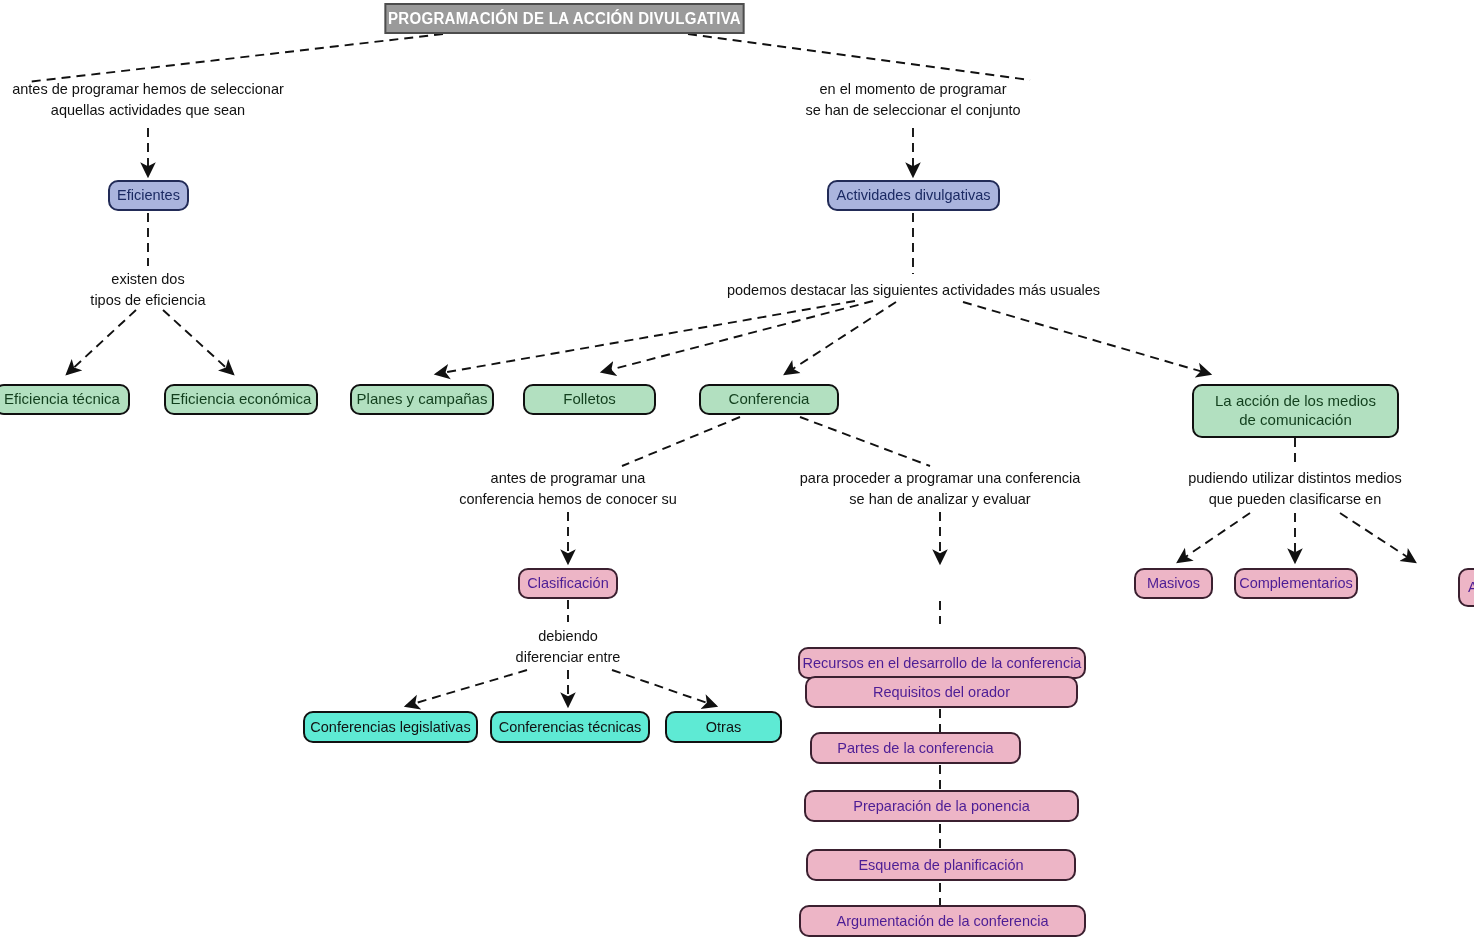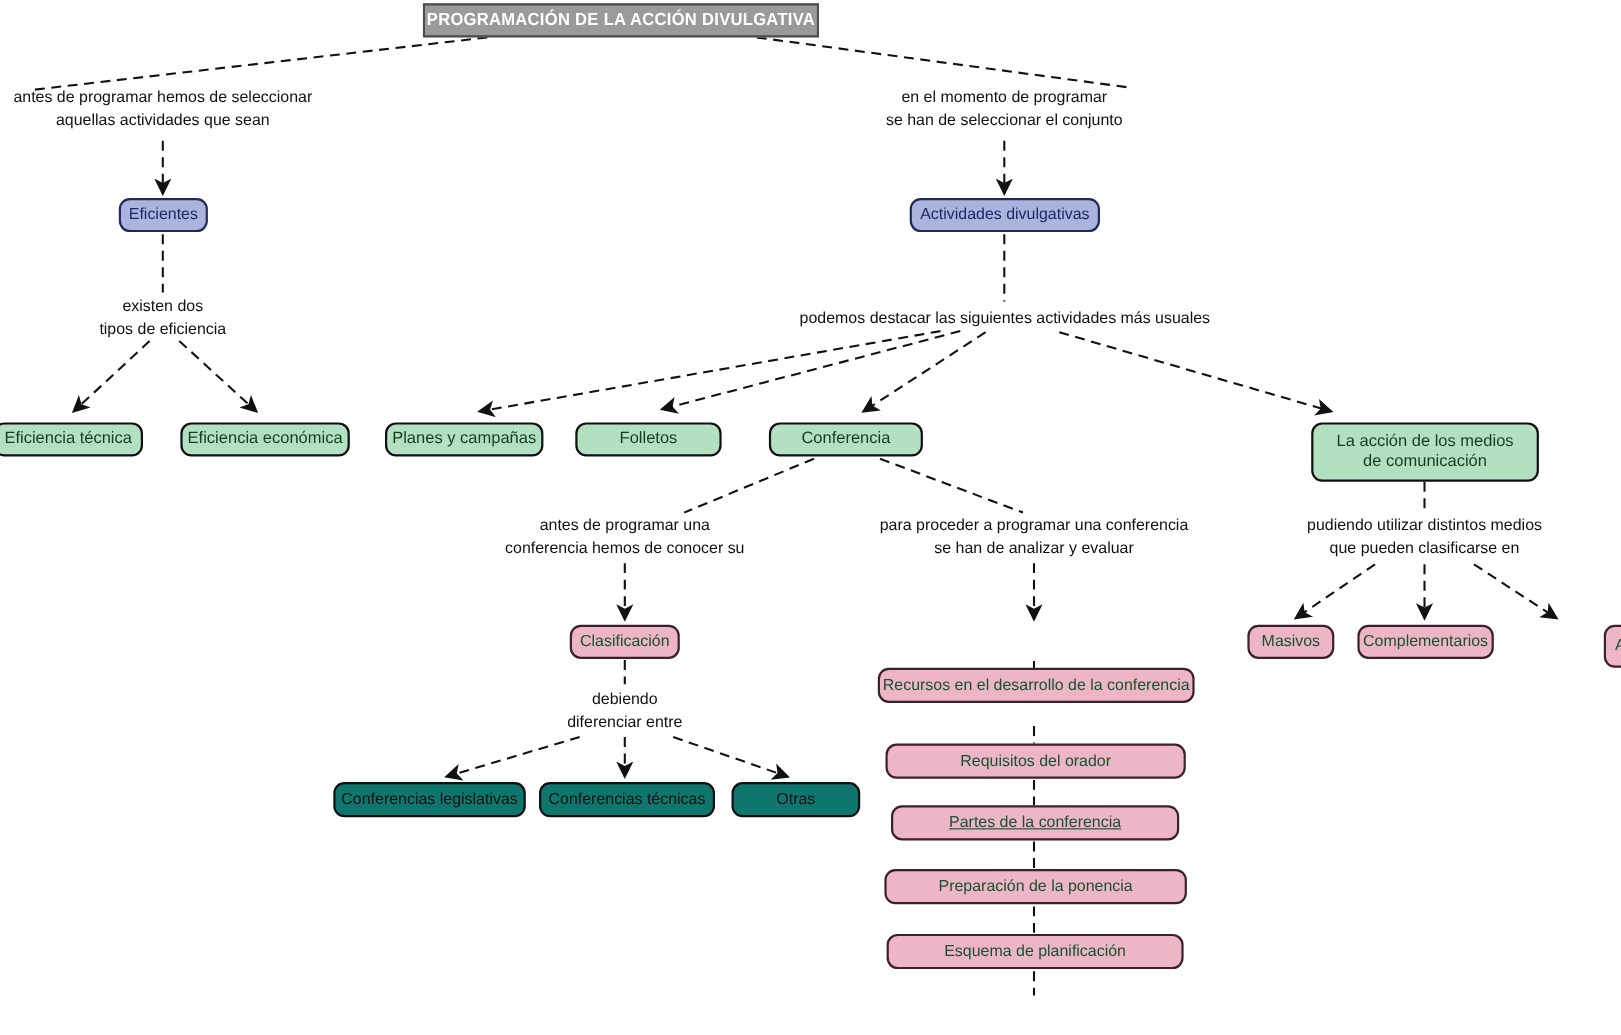--- a/index.html
+++ b/index.html
@@ -10,22 +10,22 @@
   .node{position:absolute;box-sizing:border-box;display:flex;align-items:center;
         justify-content:center;text-align:center;border-radius:10px;
         border:2px solid #111;line-height:1.25;}
   .title-node{position:absolute;box-sizing:border-box;display:flex;align-items:center;
         justify-content:center;text-align:center;background:#9a9a9a;border:2px solid #4d4d4d;
         color:#ffffff;font-weight:bold;font-size:16px;letter-spacing:.3px;
         font-family:"Liberation Sans Narrow","Liberation Sans",sans-serif;
         transform:scaleX(.94);}
   .n-blue{background:#aab4dd;border-color:#222b57;color:#1b2a63;font-size:14.5px;}
   .n-green{background:#b2e0c0;border-color:#101010;color:#123f1d;font-size:15px;}
-  .n-pink{background:#edb5c6;border-color:#3b2030;color:#14532d;font-size:14.5px;}
-  .n-yellow{background:#0f766e;border-color:#111;color:#121212;font-size:14.5px;}
+  .n-pink{background:#edb5c6;border-color:#3b2030;color:#4c1d95;font-size:14.5px;}
+  .n-yellow{background:#5eead4;border-color:#111;color:#121212;font-size:14.5px;}
 
   .lbl{position:absolute;box-sizing:border-box;text-align:center;color:#111;
        font-size:14.5px;line-height:1.45;white-space:pre-line;}
 </style>
 </head>
 <body>
 
 <div id="canvas">
 
   <svg id="edges" viewBox="0 0 1474 941">
@@ -160,34 +160,37 @@
 
   <div class="node n-yellow" style="left:490px;top:711px;width:160px;height:32px;">
     <span>Conferencias técnicas</span>
   </div>
 
   <div class="node n-yellow" style="left:665px;top:711px;width:117px;height:32px;">
     <span>Otras</span>
   </div>
 
 
-  <div class="node n-pink" style="left:798px;top:607px;width:288px;height:32px;">
+  <div class="node n-pink" style="left:798px;top:647px;width:288px;height:32px;">
     <span>Recursos en el desarrollo de la conferencia</span>
   </div>
 
   <div class="node n-pink" style="left:805px;top:676px;width:273px;height:32px;">
     <span>Requisitos del orador</span>
   </div>
 
-  <div class="node n-pink" style="left:810px;top:732px;width:262px;height:32px;text-decoration:underline;">
+  <div class="node n-pink" style="left:810px;top:732px;width:211px;height:32px;">
     <span>Partes de la conferencia</span>
   </div>
 
   <div class="node n-pink" style="left:804px;top:790px;width:275px;height:32px;">
     <span>Preparación de la ponencia</span>
   </div>
 
   <div class="node n-pink" style="left:806px;top:849px;width:270px;height:32px;">
     <span>Esquema de planificación</span>
   </div>
 
+  <div class="node n-pink" style="left:799px;top:905px;width:287px;height:32px;">
+    <span>Argumentación de la conferencia</span>
+  </div>
 
 </div>
 
 </body></html>

